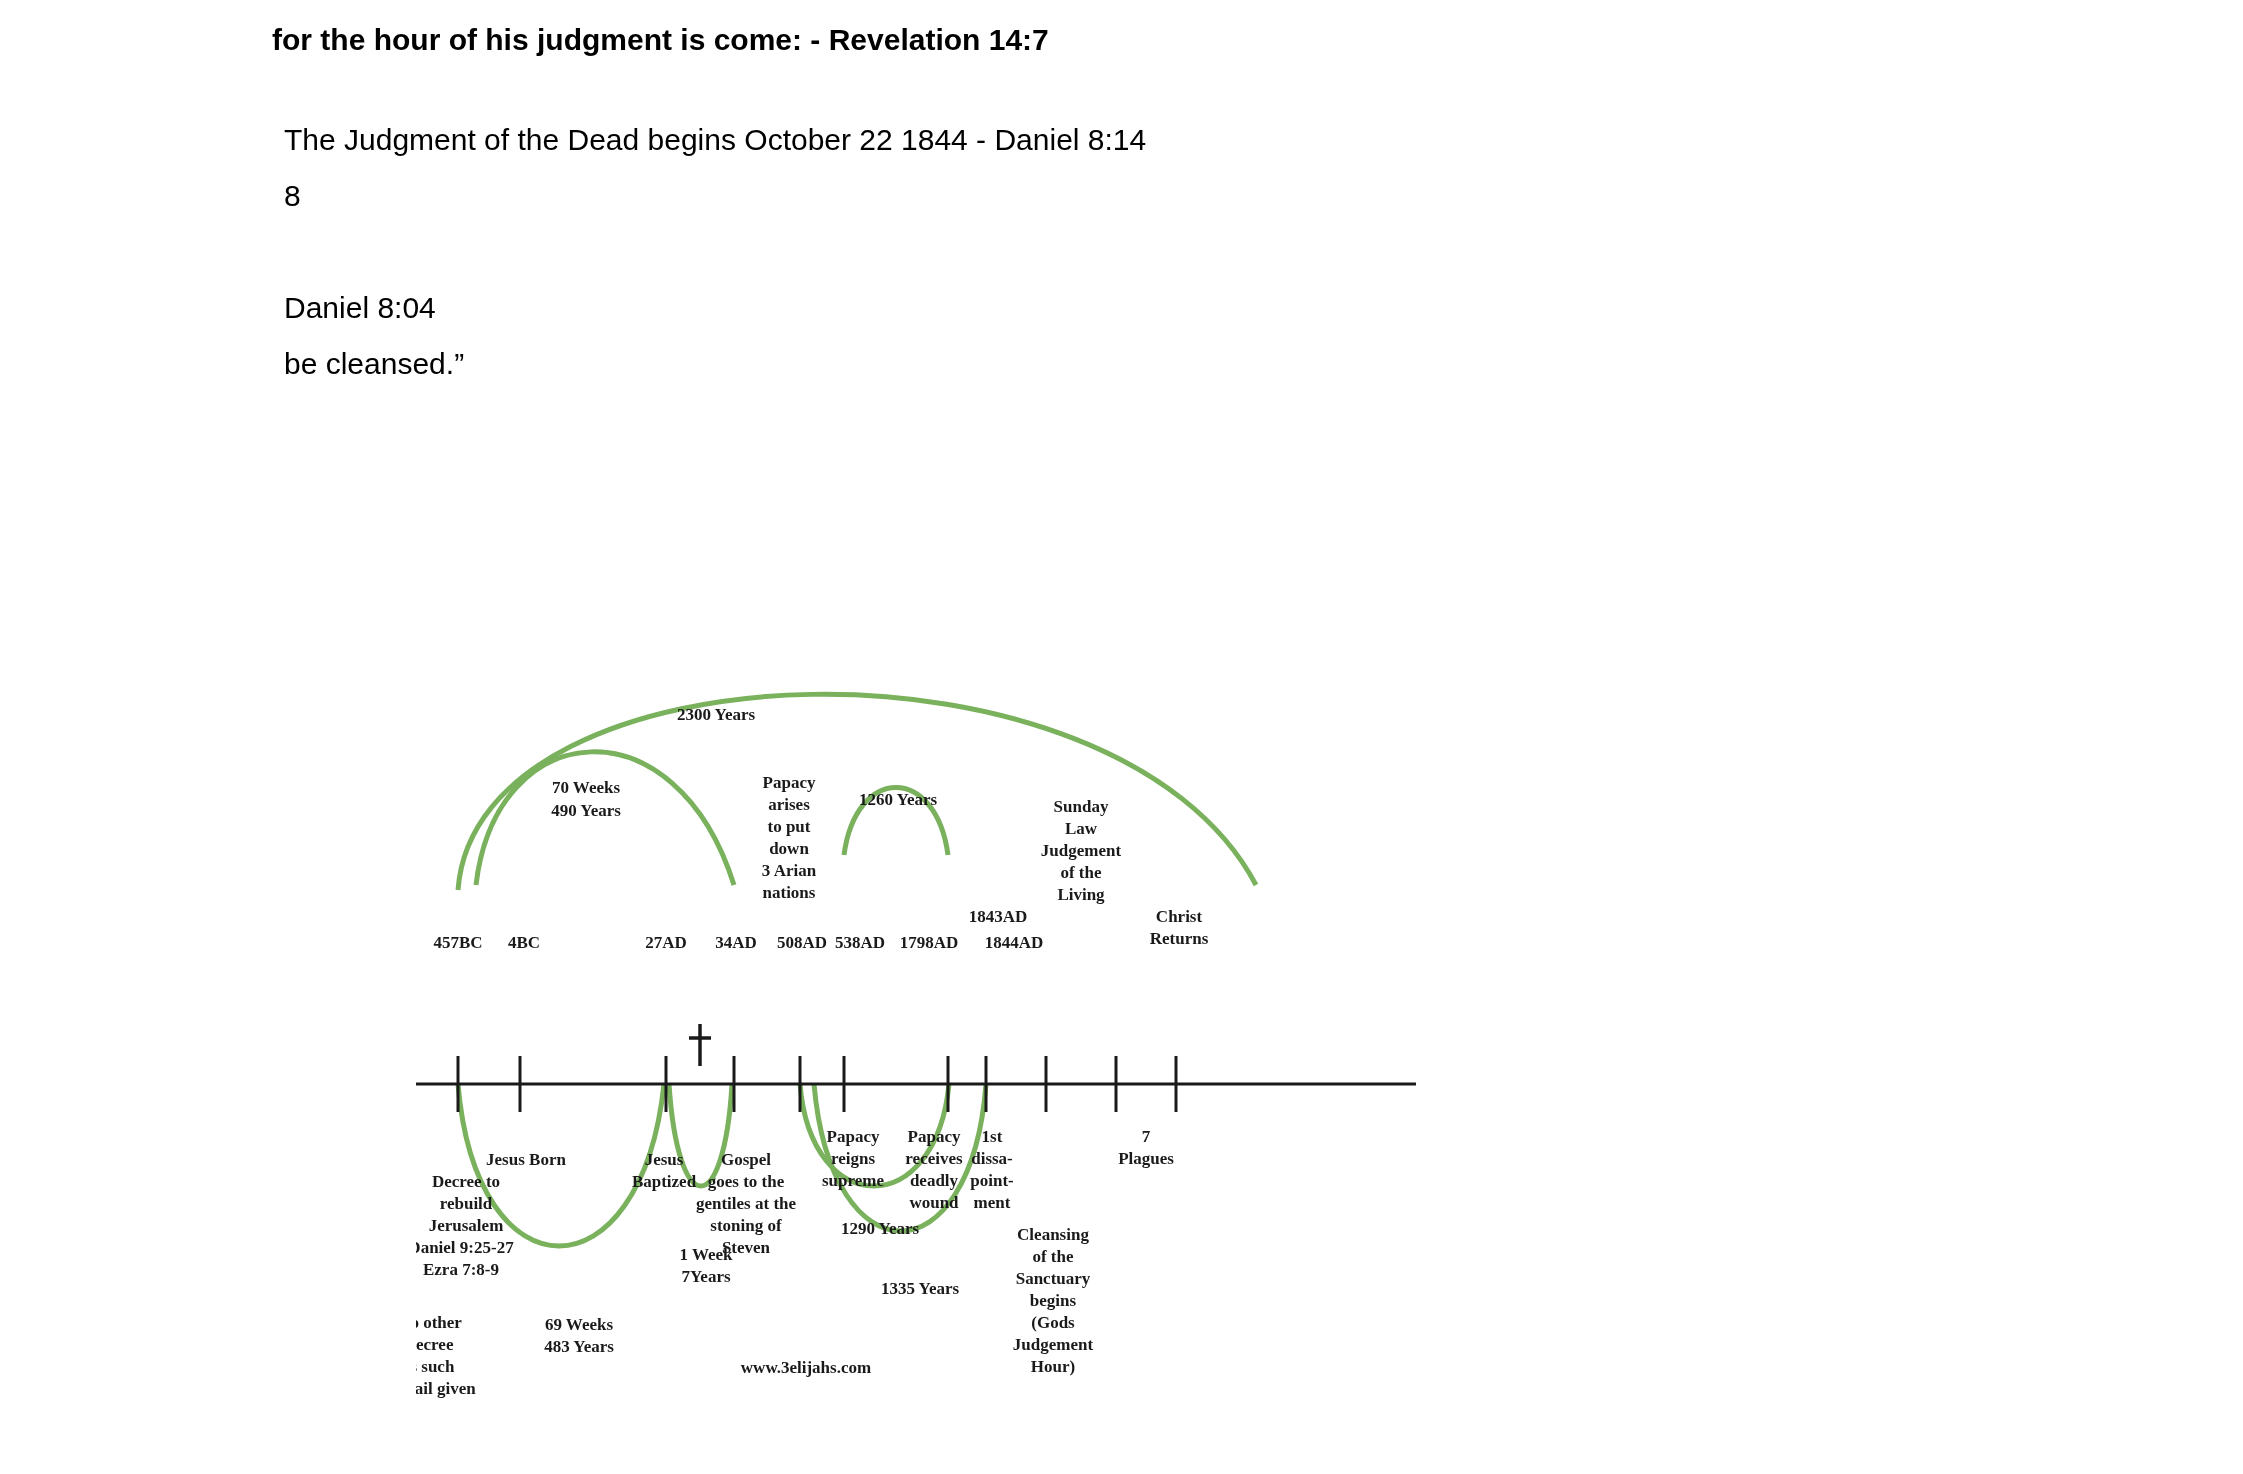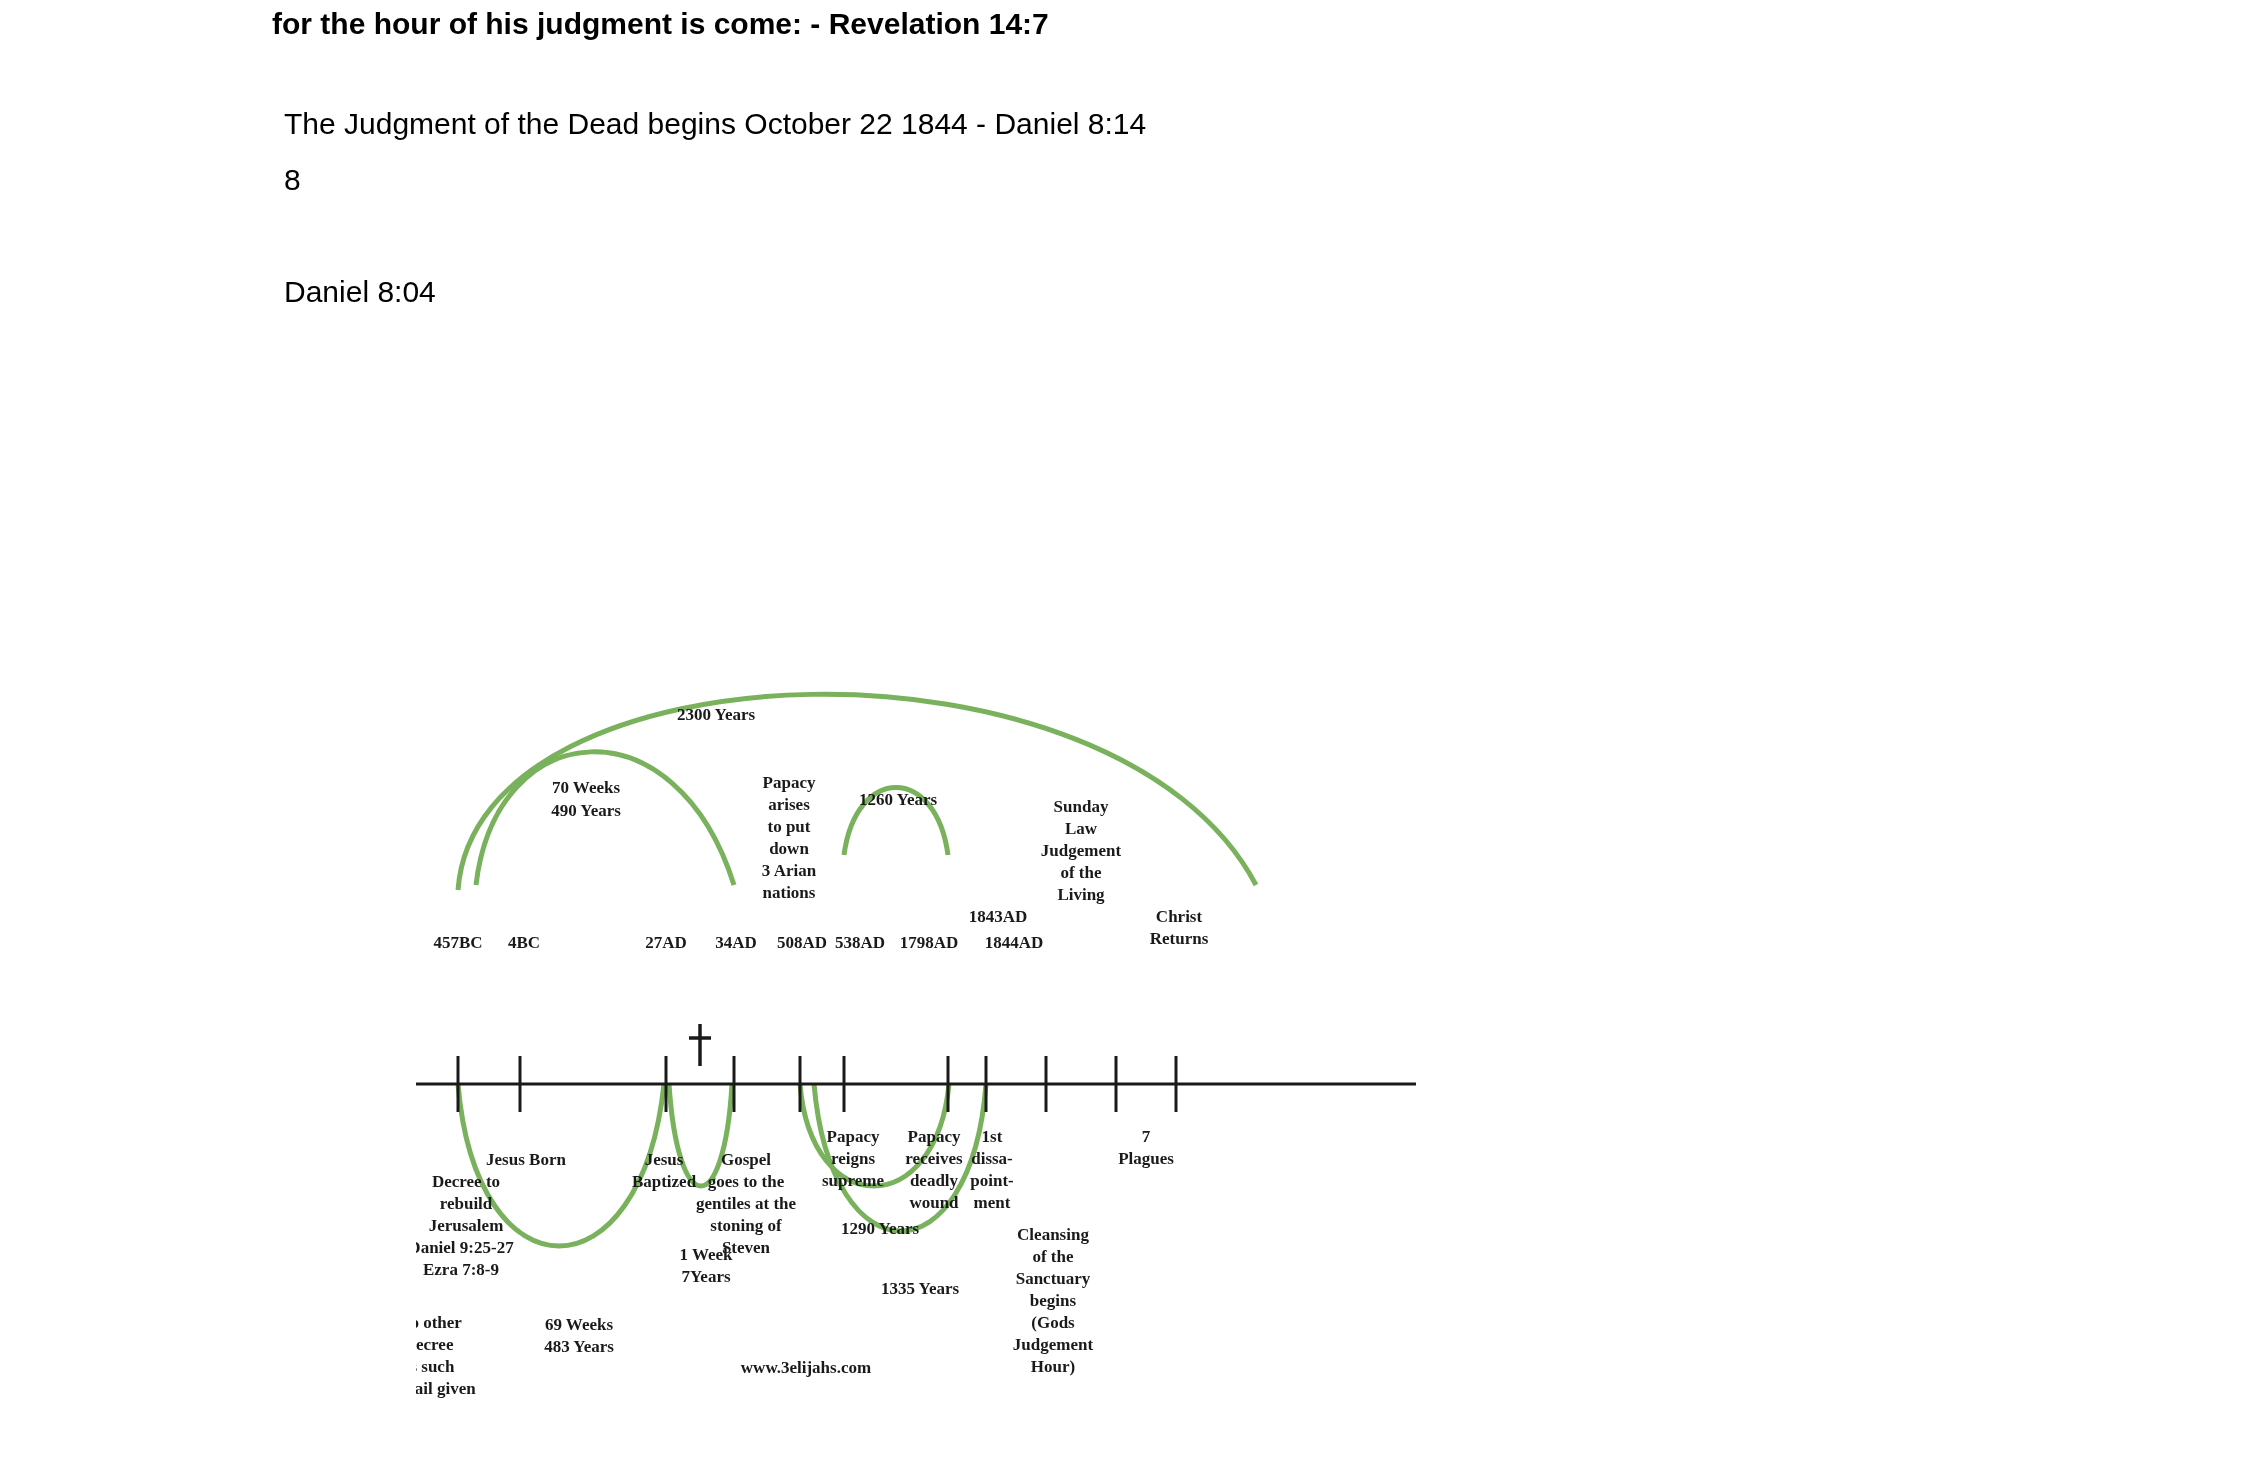--- a/index.html
+++ b/index.html
@@ -25,21 +25,21 @@
     position: absolute;
     left: 272px;
     top: 0px;
     width: 1600px;
   }
   .heading {
     font-size: 30px;
     font-weight: bold;
     line-height: 44px;
     margin: 0;
-    padding-top: 2px;
+    padding-top: 18px;
   }
   .para {
     font-size: 30px;
     line-height: 44px;
     margin: 12px;
     font-weight: normal;
   }
   .spacer-lg { height: 44px; }
 
   
@@ -84,20 +84,21 @@
 
 <div class="doc">
 
   <div class="text-block">
     <p class="heading">for the hour of his judgment is come: - Revelation 14:7</p>
     <div class="spacer-lg"></div>
     <p class="para">The Judgment of the Dead begins October 22 1844 - Daniel 8:14</p>
     <p class="para">8</p>
     <div class="spacer-lg"></div>
     <p class="para">Daniel 8:04</p>
+    <p class="para">be cleansed.”</p>
   </div>
 
   <div class="chart">
     <svg width="1140" height="740" viewBox="0 0 1140 740" xmlns="http://www.w3.org/2000/svg">
 
       <path class="arc" d="M 42 230 C 60 -20 700 -40 840 225"></path>
 
       <path class="arc" d="M 60 225 C 80 55 260 40 318 225"></path>
 
       <path class="arc" d="M 428 195 C 440 105 520 105 532 195"></path>

